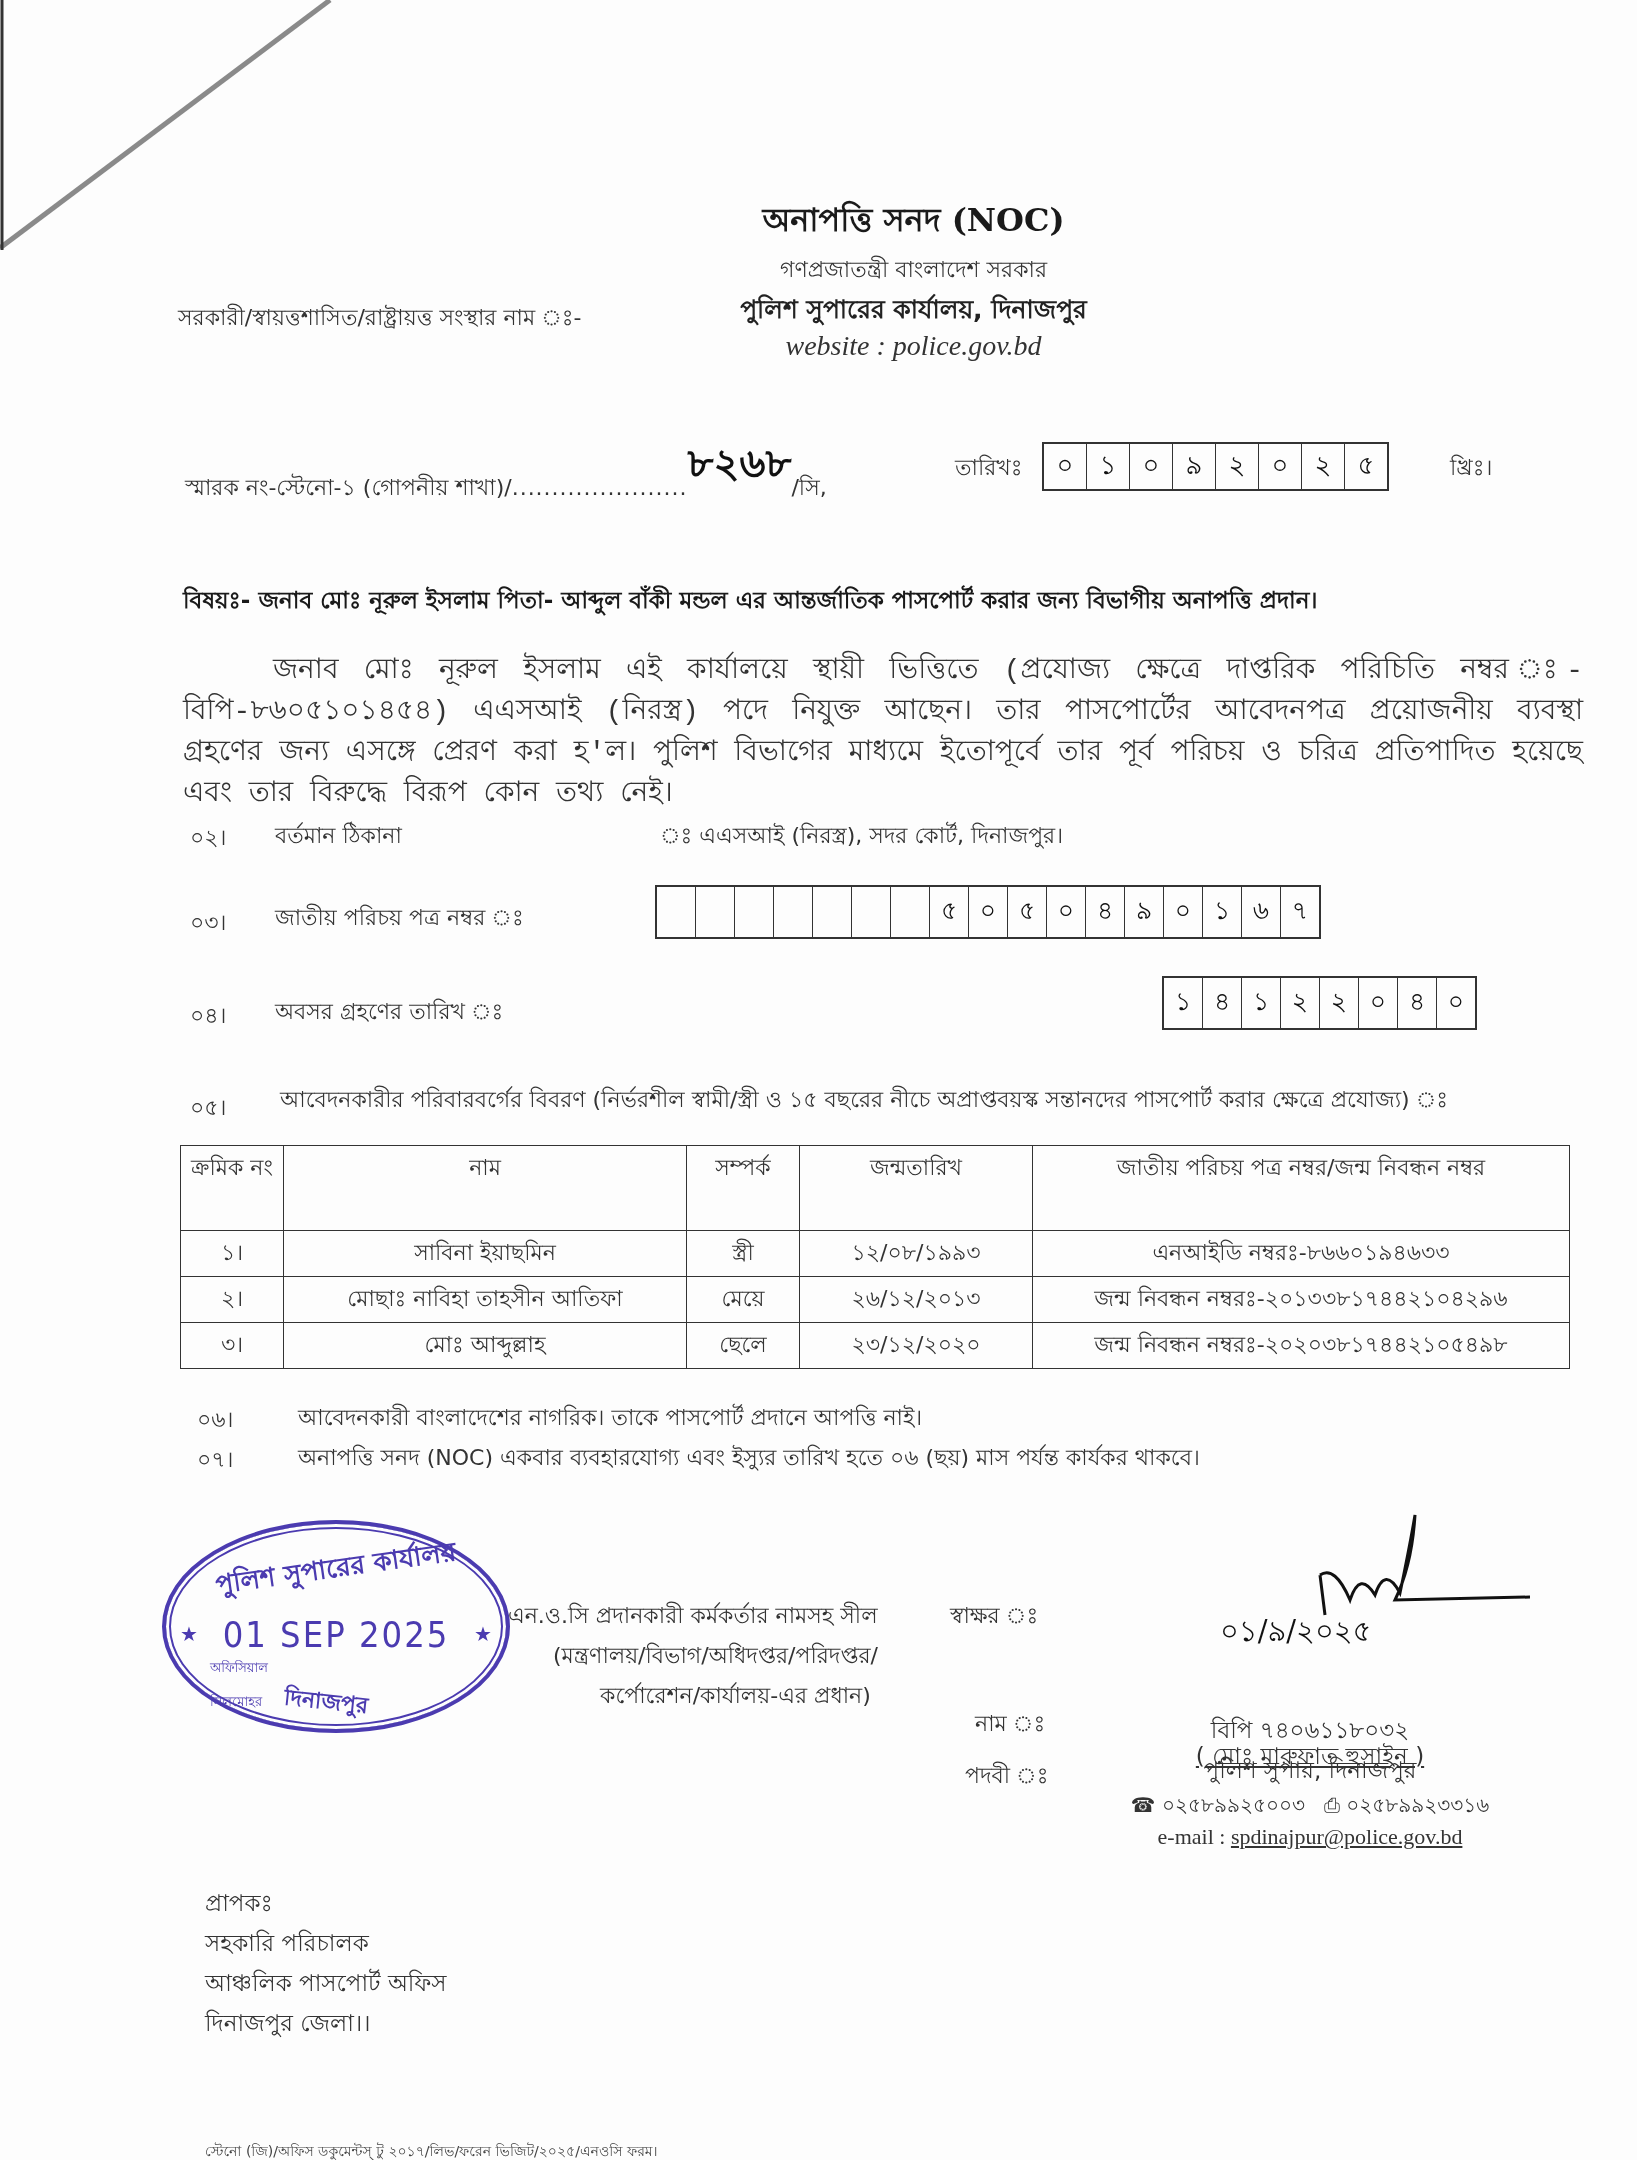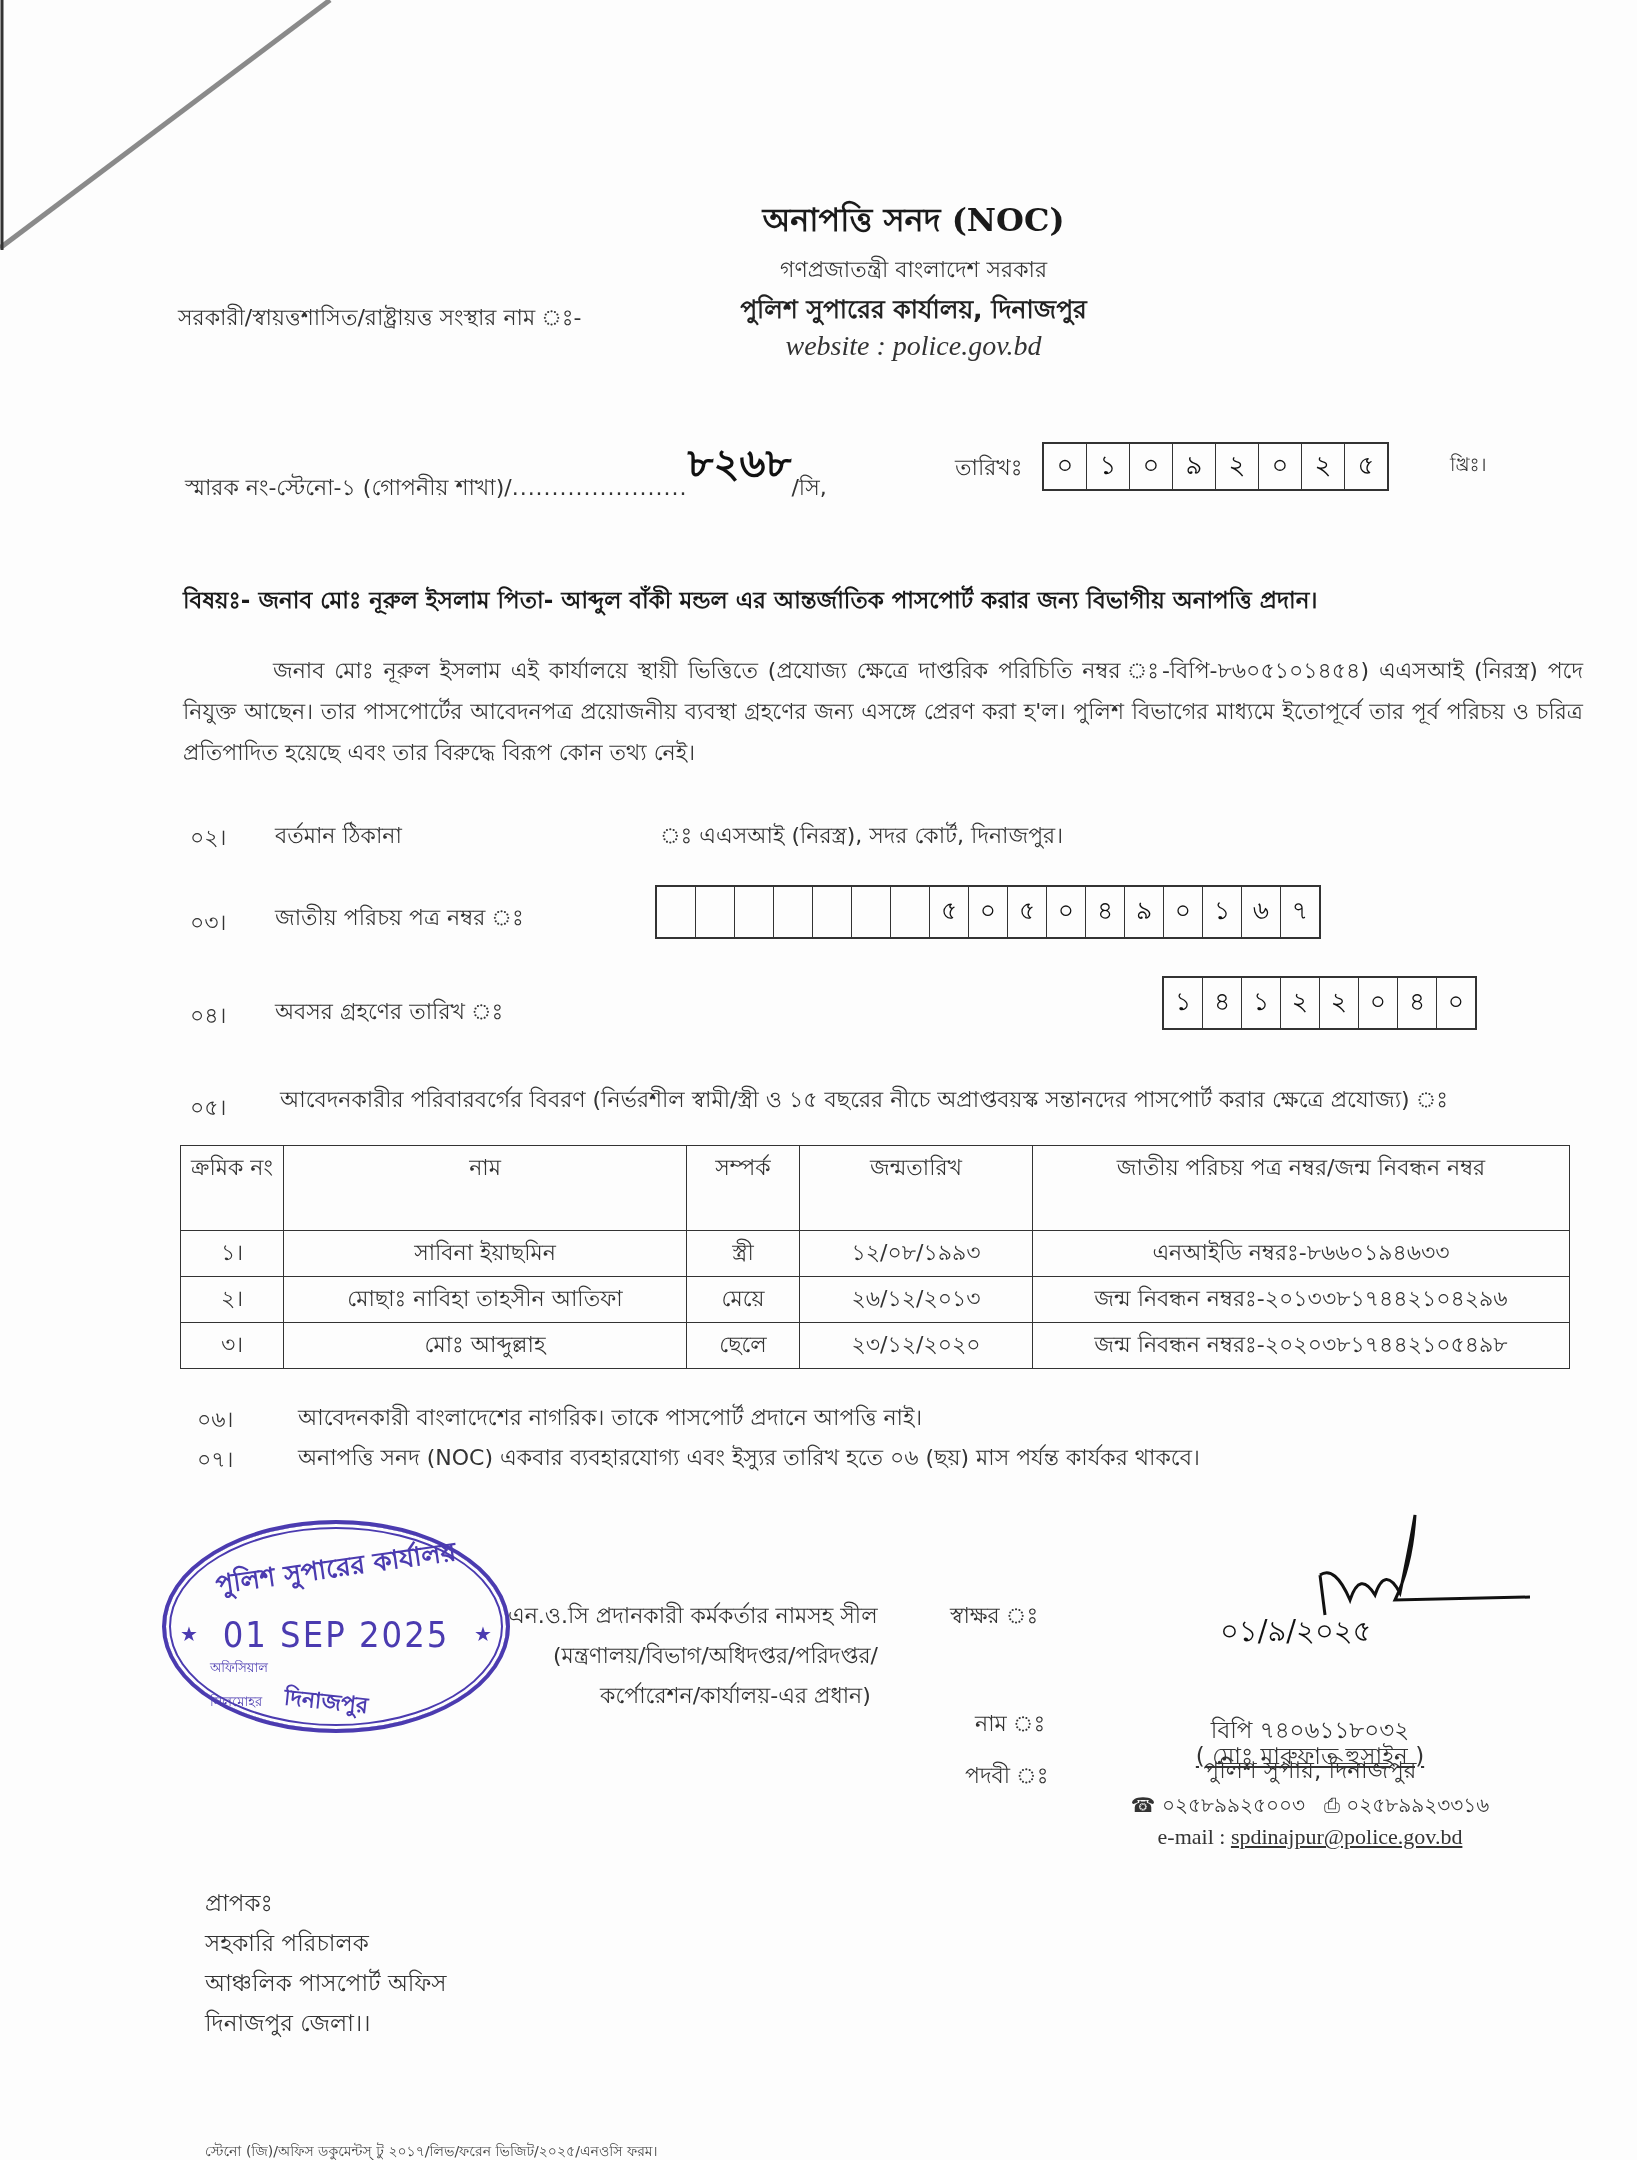--- a/index.html
+++ b/index.html
@@ -17,23 +17,23 @@
   .web { left:0; width:1637px; top:330px; text-align:center; padding-left:190px; box-sizing:border-box;
     font-family:"Liberation Serif", serif; font-style:italic; font-size:28px; color:#333; }
   .orgname { left:178px; top:300px; font-size:22px; color:#333; }
   .memo { left:185px; top:450px; font-size:22px; color:#333; }
   .memo .hand { font-family:"DejaVu Serif", serif; font-size:40px; font-weight:bold; position:relative; top:-18px; color:#111; }
   .memo .dots { letter-spacing:1px; }
   .datelabel { left:955px; top:450px; font-size:22px; color:#333; }
   .datebox { left:1042px; top:442px; display:flex; border:2px solid #333; }
   .datebox span { width:42px; height:45px; border-right:1.5px solid #333; display:flex; align-items:center; justify-content:center; font-size:26px; color:#111; }
   .datebox span:last-child { border-right:none; }
-  .datesuffix { left:1450px; top:450px; font-size:19px; color:#333; }
+  .datesuffix { left:1450px; top:450px; font-size:22px; color:#333; }
   .subject { left:183px; top:582px; font-size:23px; font-weight:bold; color:#1a1a1a; }
-  .para { left:183px; top:650px; width:1400px; font-size:22px; line-height:41px; color:#333; text-align:justify; text-indent:90px; }
+  .para { left:183px; top:650px; width:1400px; font-size:28px; line-height:41px; color:#333; text-align:justify; text-indent:90px;font-family:Liberation Mono, monospace; }
   .row-num { font-size:22px; color:#333; }
   .item-label { font-size:22px; color:#333; }
   .boxes { display:flex; border:2px solid #333; }
   .boxes span { width:38px; height:50px; border-right:1.5px solid #333; display:flex; align-items:center; justify-content:center; font-size:25px; color:#111; }
   .boxes span:last-child { border-right:none; }
   table.family { position:absolute; left:180px; top:1145px; width:1390px; border-collapse:collapse; font-size:22px; color:#333;border-radius:18px; }
   table.family th, table.family td { border:1.5px solid #333; text-align:center; padding:4px 6px; font-weight:normal; }
   table.family th { vertical-align:top; height:76px; }
   table.family td { height:34px; }
   .note { font-size:22px; color:#333; }

